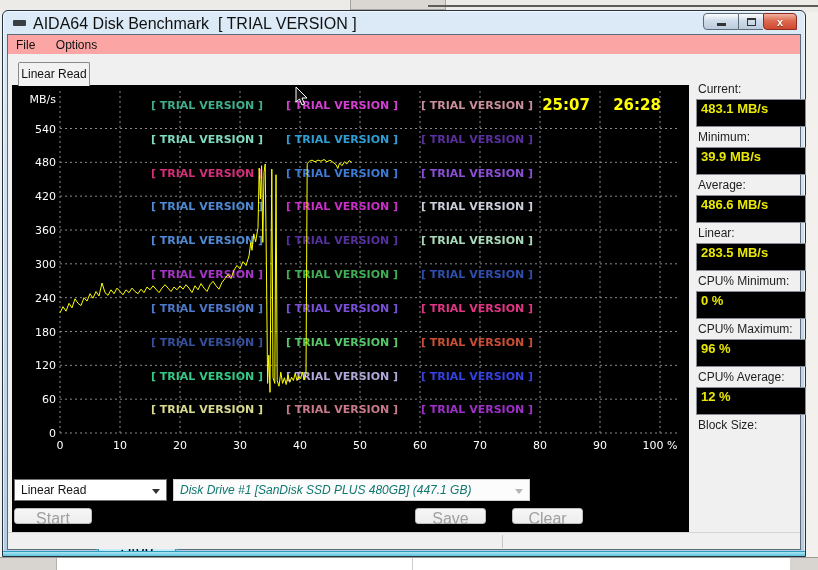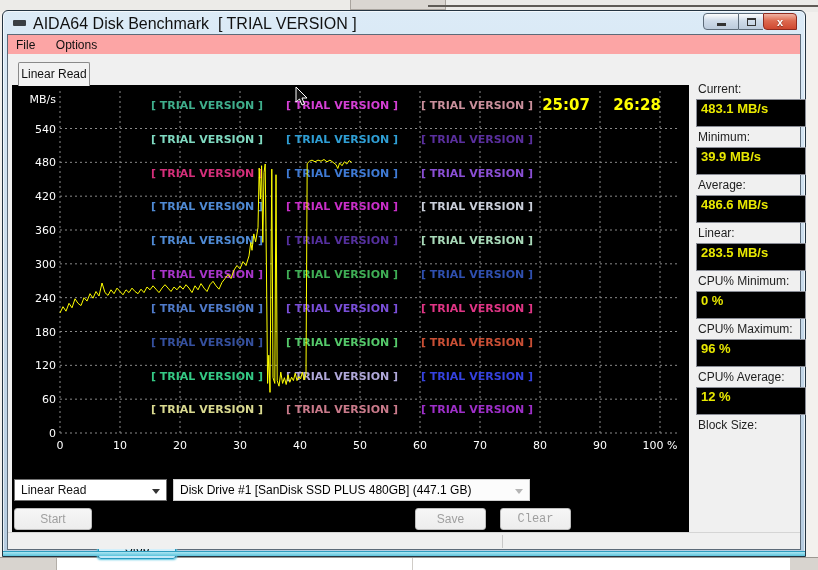--- a/index.html
+++ b/index.html
@@ -53,33 +53,33 @@
   .stat-label { font-size:12px; color:#1e1e1e; margin-bottom:3px; padding-left:2px; }
   .stat-value { width:110px; height:28px; background:#000; border:1px solid #898c95;
     color:#e8e800; font-size:13px; font-weight:bold; line-height:18px; padding-left:4px;
     font-family:"Liberation Sans", sans-serif; }
 
   
   .combo { position:absolute; height:22px; font-size:12px; line-height:20px; padding:0 18px 0 6px;
     border:1px solid #707070; background:#fff; color:#111; white-space:nowrap; overflow:hidden; }
   .combo .arr { position:absolute; right:6px; top:9px; width:0; height:0;
     border-left:4px solid transparent; border-right:4px solid transparent; border-top:5px solid #333; }
-  .combo.disabled { border-color:#cfcfcf; background:#fcfcfc; color:#000000; }
+  .combo.disabled { border-color:#cfcfcf; background:#fcfcfc; color:#0f766e;font-style:italic; }
   .combo.disabled .arr { border-top-color:#b5b5b5; }
   .combo.bench { left:6px; top:444px; width:153px; }
   .combo.drive { left:165px; top:444px; width:357px; }
 
-  .btn { position:absolute; height:22px; font-size:12px; line-height:20px; text-align:center; border-radius:3px; }
+  .btn { position:absolute; height:16px; font-size:16px; line-height:20px; text-align:center; border-radius:3px; }
   .btn.disabled { border:1px solid #bdbdbd; background:linear-gradient(#f6f6f6,#ededed); color:#9f9f9f; }
   .btn.focused { border:1px solid #269bc0; background:linear-gradient(#ecf8fe,#c0e8f8); color:#000;
     box-shadow:0 0 2px 1px #59c5e0; }
   .btn.start { left:6px; top:473px; width:78px; }
   .btn.stop  { left:90px; top:473px; width:78px;margin-top:29px; }
   .btn.save  { left:407px; top:473px; width:71px; }
-  .btn.clear { left:492px; top:473px; width:71px;font-family:Liberation Mono, monospace; }
+  .btn.clear { left:504px; top:473px; width:71px; }
 
   .statusbar { position:absolute; left:0; bottom:0; width:100%; height:17px; background:#f0f0f0; border-top:1px solid #d5d5d5; }
   .statusbar .div { position:absolute; left:494px; top:2px; width:1px; height:13px; background:#c8c8c8; }
 
   .win-bottom-glow { position:absolute; left:0; bottom:0; width:100%; height:5px;
     background:linear-gradient(#aee6f2,#5bc4dc); border-top:1px solid #2e9cbe; }
 
   .cursor { position:absolute; left:287px; top:52px; z-index:10; }
 </style>
 </head>

